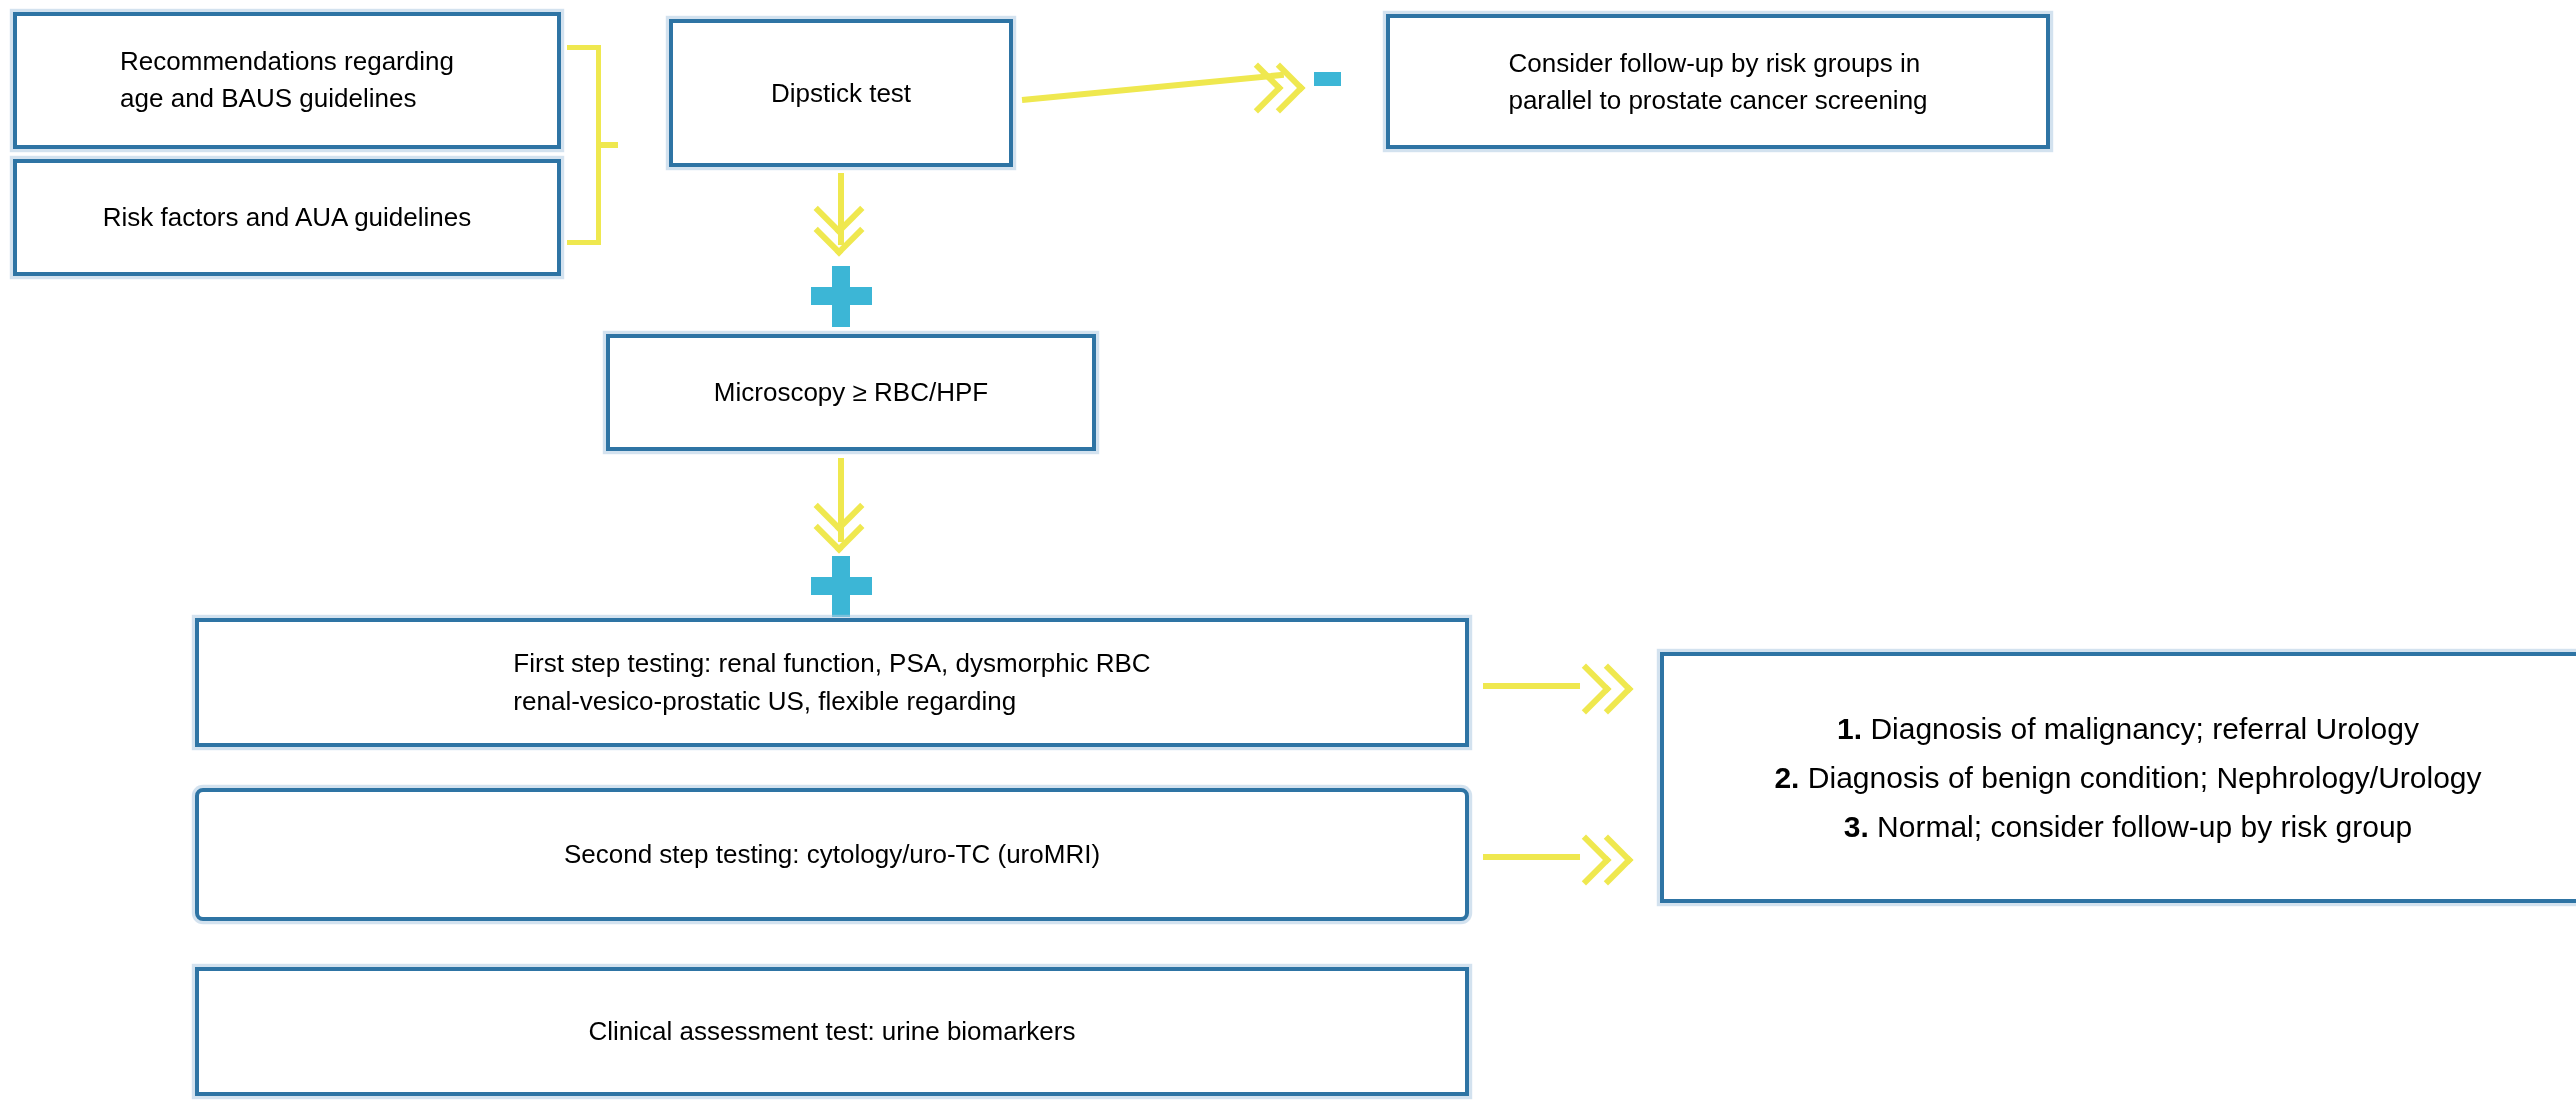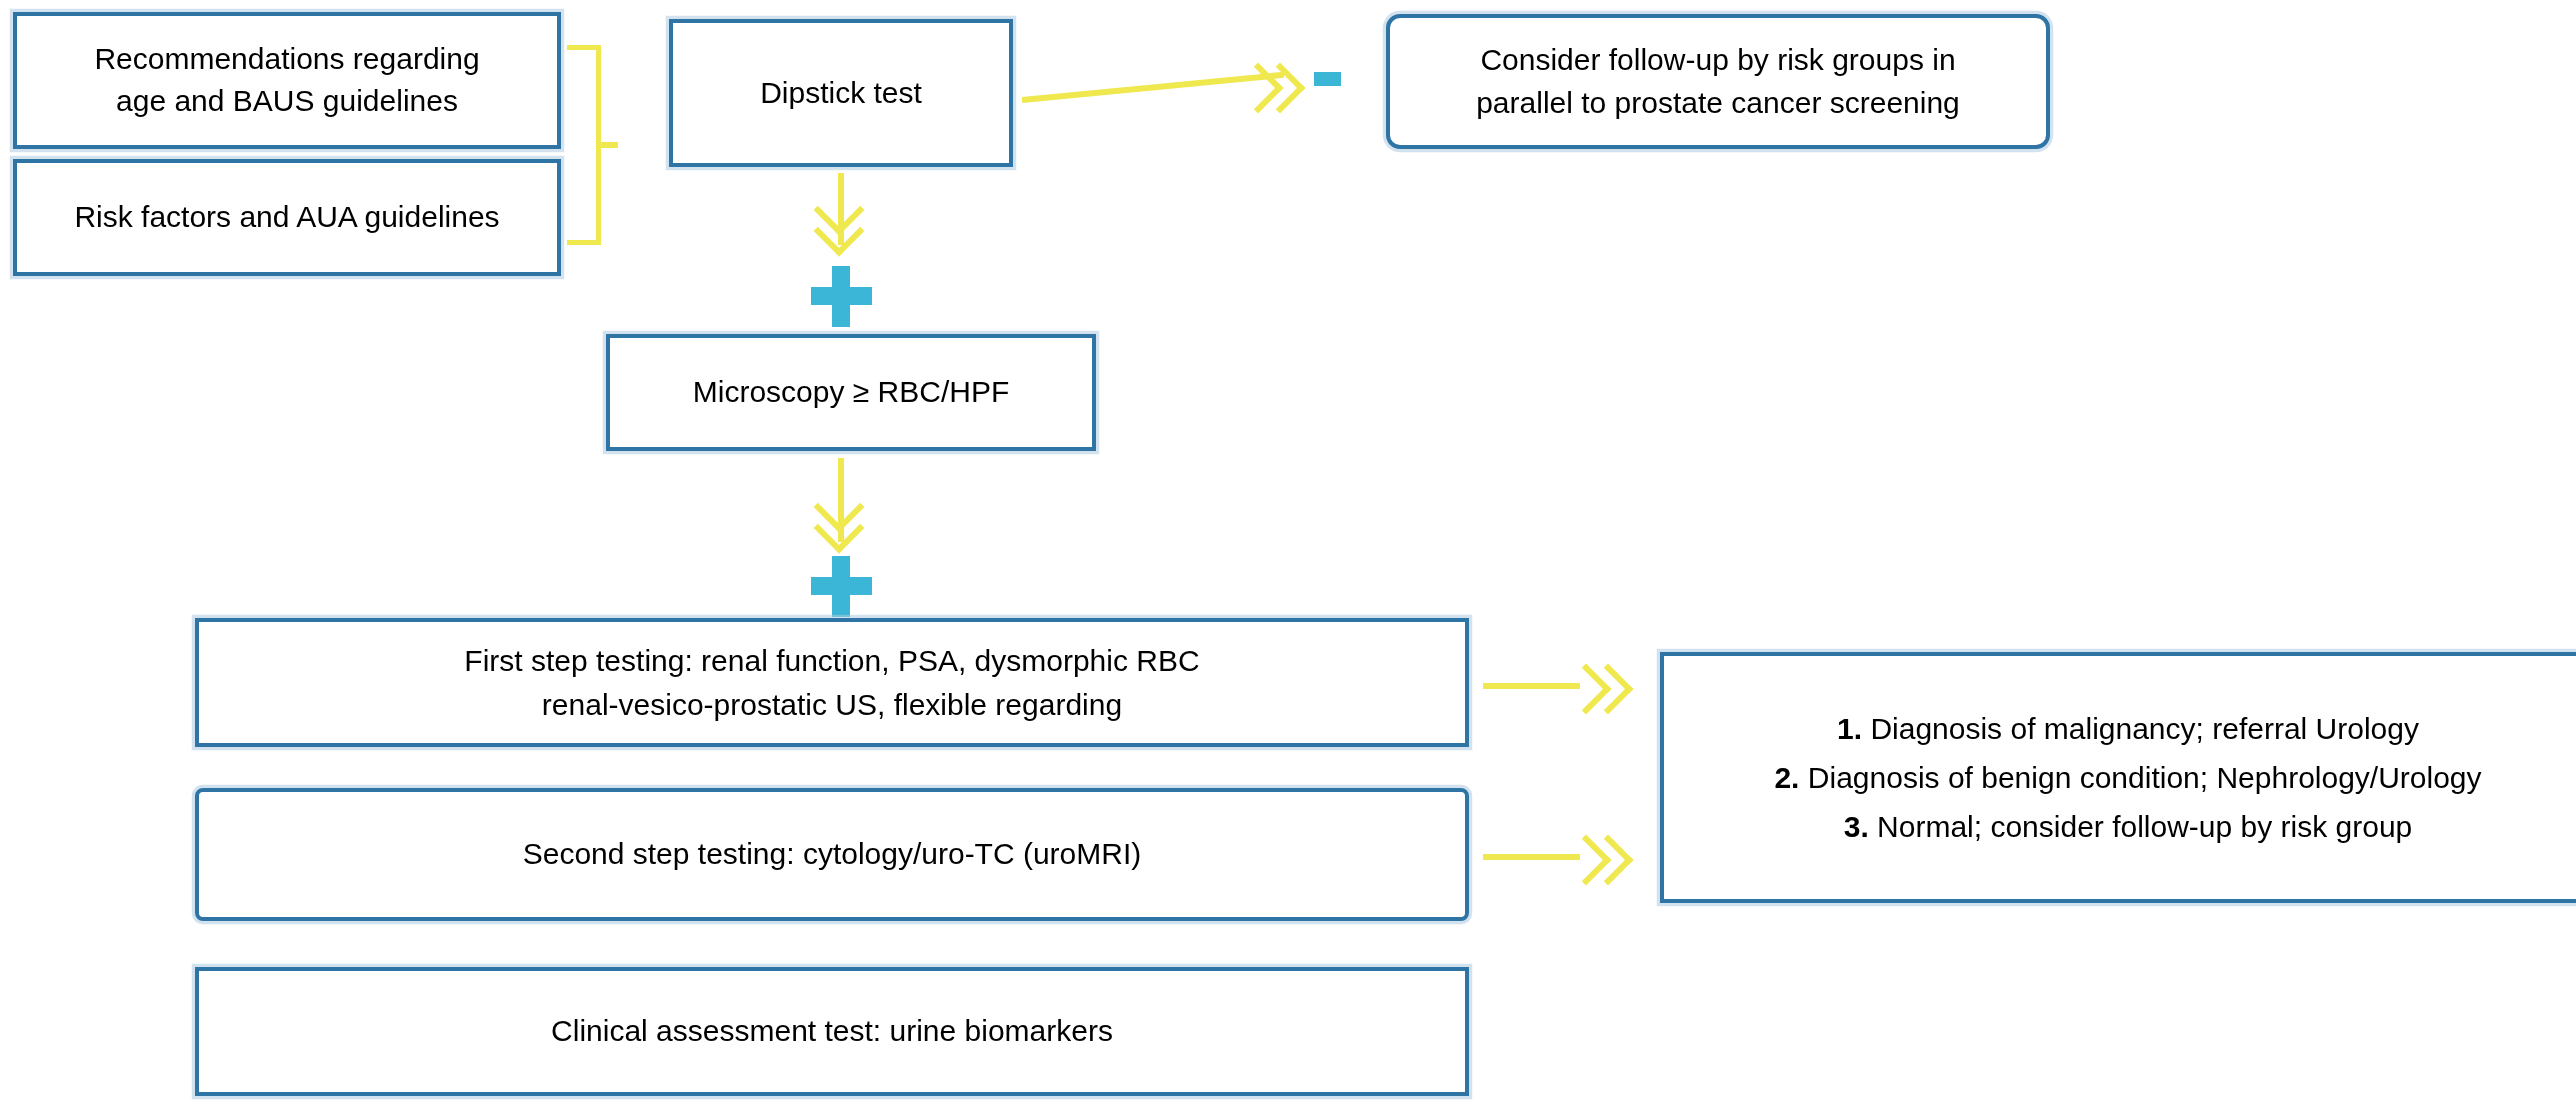--- a/index.html
+++ b/index.html
@@ -5,21 +5,21 @@
   html,body{margin:0;padding:0;background:#ffffff;}
   body{width:2576px;height:1118px;position:relative;overflow:hidden;
        font-family:"Liberation Sans","DejaVu Sans",sans-serif;color:#000;}
   #stage{position:absolute;inset:0;}
 
   
   .fbox{position:absolute;box-sizing:border-box;background:#ffffff;
         border:4.5px solid #2E74A4;
         box-shadow:0 0 0 3.2px rgba(174,203,225,.55);
         display:flex;align-items:center;justify-content:center;}
-  .fbox .txt{text-align:center;line-height:1.42;font-size:30px;padding:0 11.6px;}
+  .fbox .txt{line-height:1.42;font-size:26px;padding:0 11.6px;}
   .fbox.tall .txt{line-height:1.45;}
 
   
   .res{display:flex;flex-direction:column;align-items:center;justify-content:center;
        gap:3.9px;font-size:30px;line-height:1.5;}
   .res .li{white-space:nowrap;}
   .res .li b{font-weight:bold;}
   .ybracket{position:absolute;box-sizing:border-box;
             border:5.8px solid #EFE84F;border-left:none;}
   .ystub{position:absolute;background:#EFE84F;}
@@ -67,21 +67,21 @@
   </div>
 
   <div class="arrow-h" style="left:1022px;top:97px;width:277px;">
     <div class="shaft" style="width:263px;transform:rotate(-5.5deg);transform-origin:left center;"></div>
     <div class="chev r" style="left:240px;top:-27px;"></div>
     <div class="chev r" style="left:218px;top:-27px;"></div>
   </div>
 
   <div class="minus" style="left:1314px;top:72px;width:27px;height:14px;"></div>
 
-  <div class="fbox" style="left:1386px;top:14px;width:664px;height:135px;border-radius:14px;">
+  <div class="fbox" style="left:1386px;top:14px;width:664px;height:135px;">
     <div class="txt">
       <div>Consider follow-up by risk groups in</div>
       <div>parallel to prostate cancer screening</div>
     </div>
   </div>
 
   <div class="arrow-v" style="left:838px;top:173px;height:84px;">
     <div class="shaft" style="height:72px;"></div>
     <div class="chev d" style="left:-17.4px;top:40px;"></div>
     <div class="chev d" style="left:-17.4px;top:19.3px;"></div>

